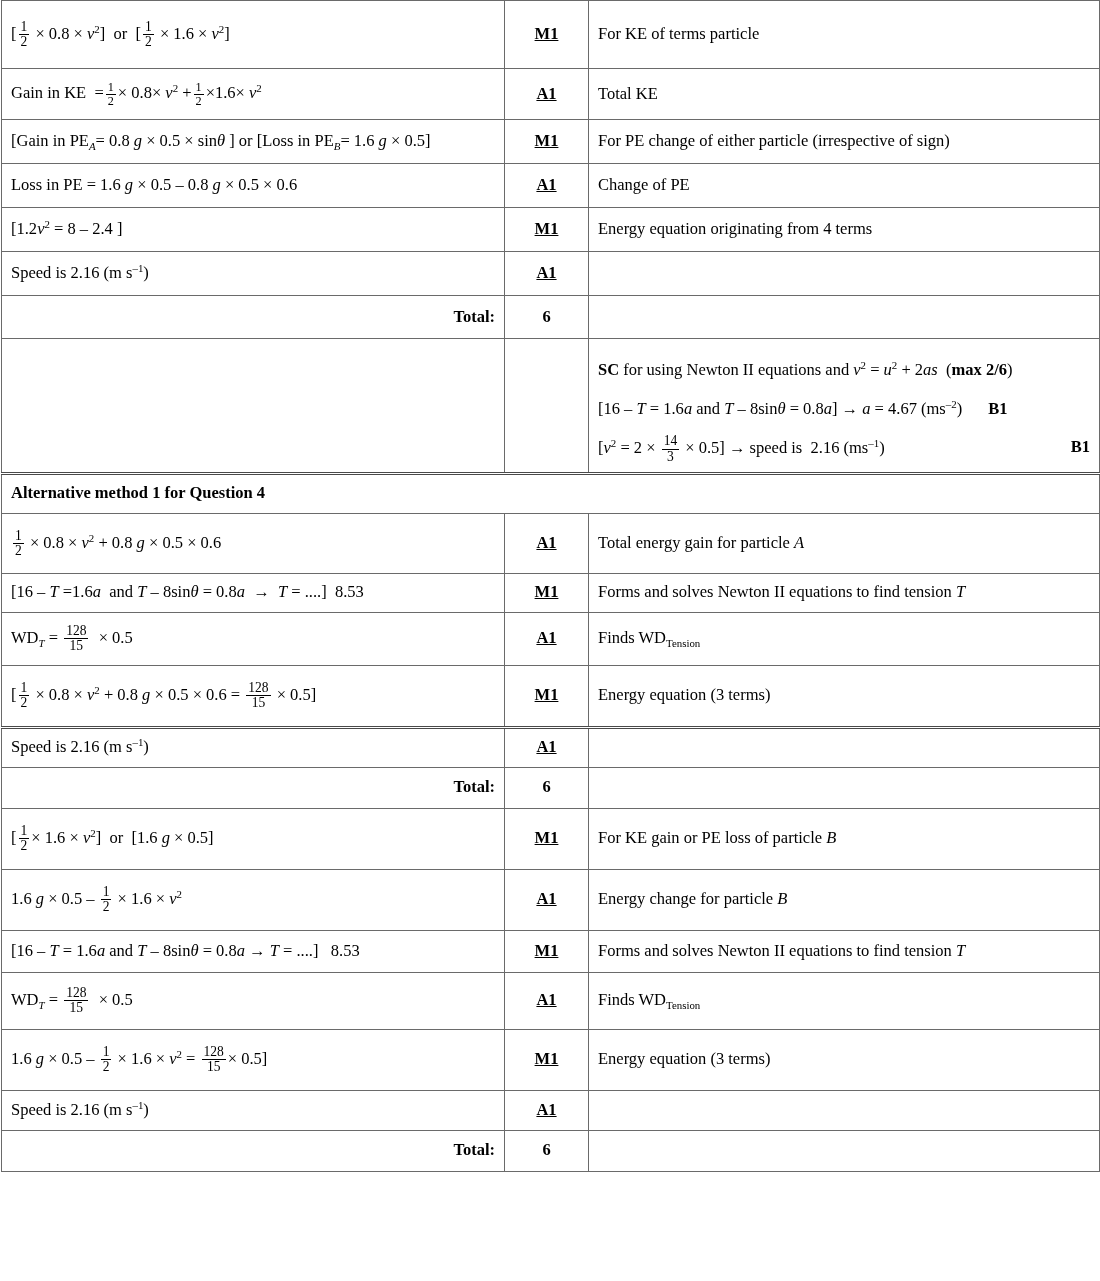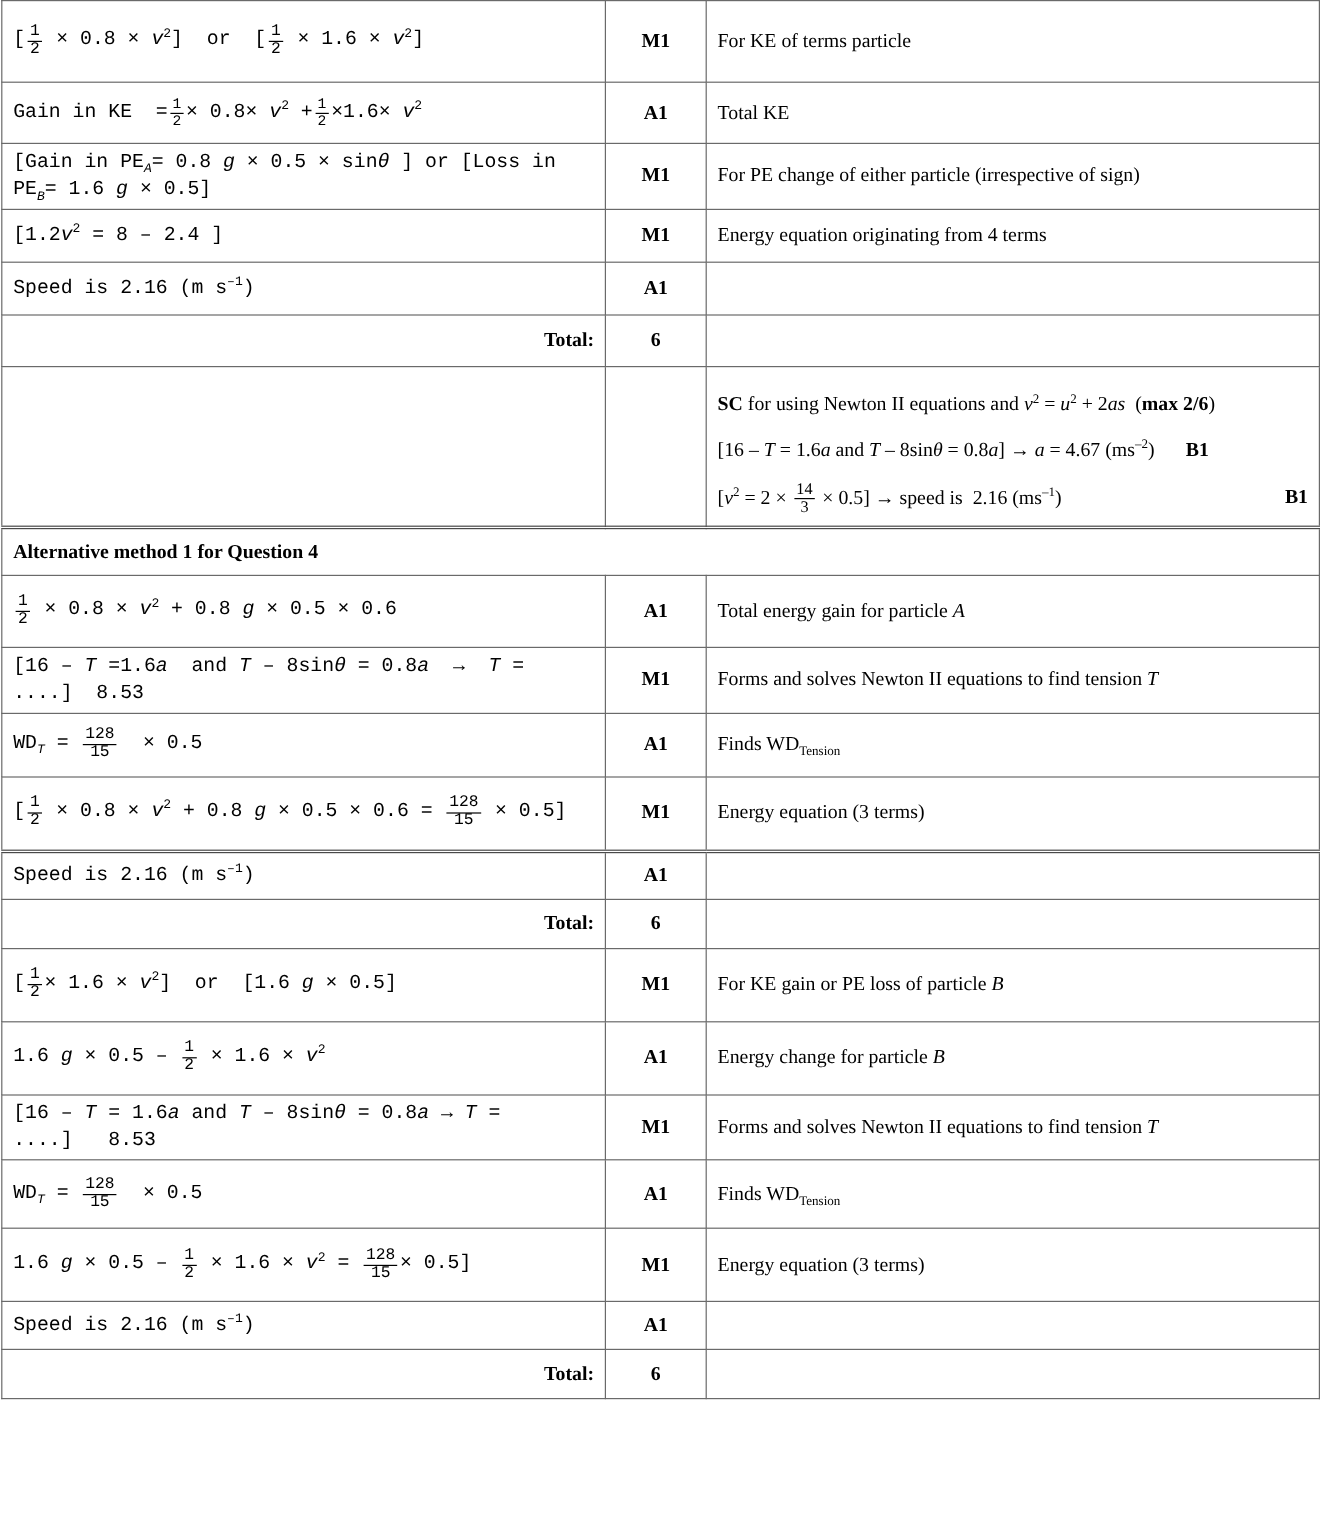--- a/index.html
+++ b/index.html
@@ -31,27 +31,28 @@
     vertical-align: middle;
     padding: 4px 9px;
     font-size: 16.5px;
     line-height: 1.38;
     box-sizing: border-box;
   }
   col.c-work  { width: 503px; }
   col.c-mark  { width: 84px;  }
   col.c-note  { width: 511px; }
 
-  td.work { text-align: left; font-family: Liberation Mono, monospace; }
+  td.work { text-align: left; }
   td.mark {
     text-align: center;
     font-weight: bold;
     font-size: 16.5px;
     padding-left: 2px;
     padding-right: 8px;
+    text-decoration: underline;
   }
   td.note { text-align: left; }
   td.blank { }
 
   td.total-label {
     text-align: right;
     font-weight: bold;
     padding-right: 12px;
   }
   td.total-val {
@@ -121,20 +122,25 @@
       </tr>
       <tr style="height:51px">
         <td class="work">Gain in KE&nbsp; =<span class="frac-sm"><span class="num">1</span><span class="den">2</span></span>× 0.8× <span class="it">v</span><sup>2</sup> +<span class="frac-sm"><span class="num">1</span><span class="den">2</span></span>×1.6× <span class="it">v</span><sup>2</sup></td>
         <td class="mark">A1</td>
         <td class="note">Total KE</td>
       </tr>
       <tr style="height:44px">
         <td class="work">[Gain in PE<sub class="it">A</sub>= 0.8 <span class="it">g</span> × 0.5 × sin<span class="it">θ</span> ] or [Loss in PE<sub class="it">B</sub>= 1.6 <span class="it">g</span> × 0.5]</td>
         <td class="mark">M1</td>
         <td class="note">For PE change of either particle (irrespective of sign)</td>
+      </tr>
+      <tr style="height:44px">
+        <td class="work">Loss in PE = 1.6 <span class="it">g</span> × 0.5 – 0.8 <span class="it">g</span> × 0.5 × 0.6</td>
+        <td class="mark">A1</td>
+        <td class="note">Change of PE</td>
       </tr>
       <tr style="height:44px">
         <td class="work">[1.2<span class="it">v</span><sup>2</sup> = 8 – 2.4 ]</td>
         <td class="mark">M1</td>
         <td class="note">Energy equation originating from 4 terms</td>
       </tr>
       <tr style="height:44px">
         <td class="work">Speed is 2.16 (m s<sup>–1</sup>)</td>
         <td class="mark">A1</td>
         <td class="note blank"></td>

